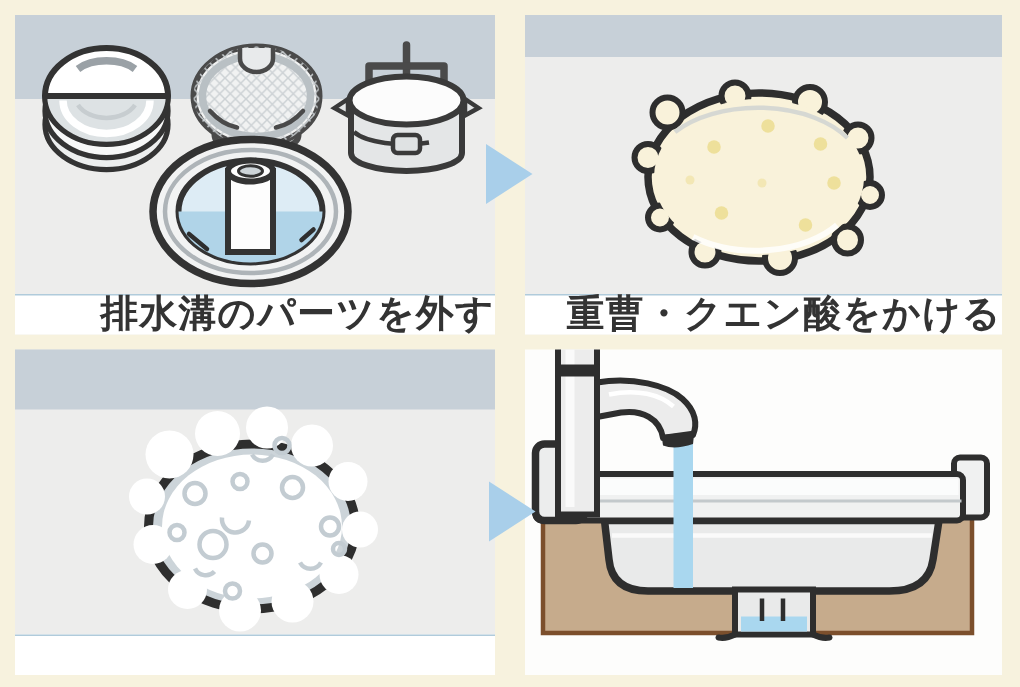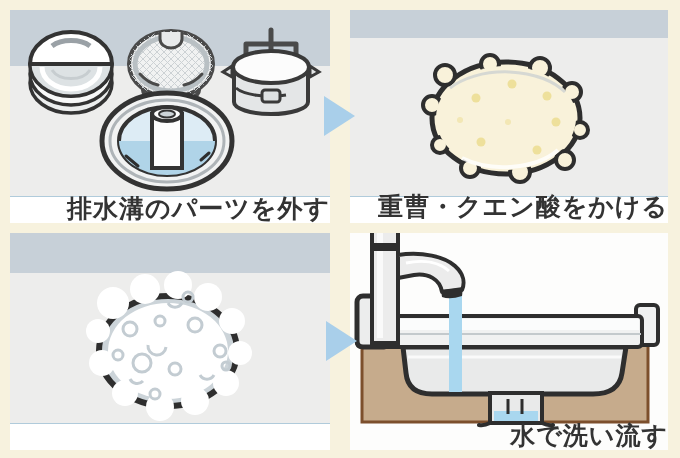--- a/index.html
+++ b/index.html
@@ -11,21 +11,21 @@
     position:relative;
     width:680px;height:458px;
     background:#f7f2de;
     overflow:hidden;
   }
   .panel{
     position:absolute;
     background:#ededec;
   }
   #panel-1{left:10px;top:10px;width:320px;height:213px;}
-  #panel-2{left:350px;top:10px;width:318px;height:213px;font-family:Liberation Mono, monospace;}
+  #panel-2{left:350px;top:10px;width:318px;height:213px;}
   #panel-3{left:10px;top:233px;width:320px;height:217px;}
   #panel-4{left:350px;top:233px;width:318px;height:217px;background:#fdfdfc;}
   .band{
     position:absolute;left:0;right:0;top:0;
     background:#c7d0d8;z-index:0;
   }
   #panel-1 .band{height:56px;}
   #panel-2 .band{height:28px;}
   #panel-3 .band{height:40px;}
   .illustration{
@@ -220,21 +220,20 @@
         <rect x="27" y="0" width="6" height="105" fill="#fafafa"></rect>
         <rect x="20" y="10" width="30" height="8" rx="1" fill="#2e2e2e"></rect>
         <path d="M48,22 C72,18 95,24 105,33 C114,41 115,50 112,57 L92,59 C90,46 78,40 64,42 L48,45 Z" fill="#ececec" stroke="#2e2e2e" stroke-width="4" stroke-linejoin="round"></path>
         <path d="M56,30 C75,26 90,30 99,38" stroke="#ffffff" stroke-width="3" fill="none"></path>
       </g>
 
       <rect x="99" y="60" width="13" height="99" fill="#a9d7ef"></rect>
 
       <path d="M91,57 L113,54 L112,63 Q100,67 92,64 Z" fill="#2e2e2e"></path>
     </svg>
-    <div class="caption">水で洗い流す</div>
   </div>
 
   <div class="arrow" id="arrow-1">
     <svg width="33" height="42" viewBox="0 0 33 42">
       <path d="M1,1 L32,21 L1,41 Z" fill="#a9cfea"></path>
     </svg>
   </div>
   <div class="arrow" id="arrow-2">
     <svg width="33" height="42" viewBox="0 0 33 42">
       <path d="M1,1 L32,21 L1,41 Z" fill="#a9cfea"></path>

